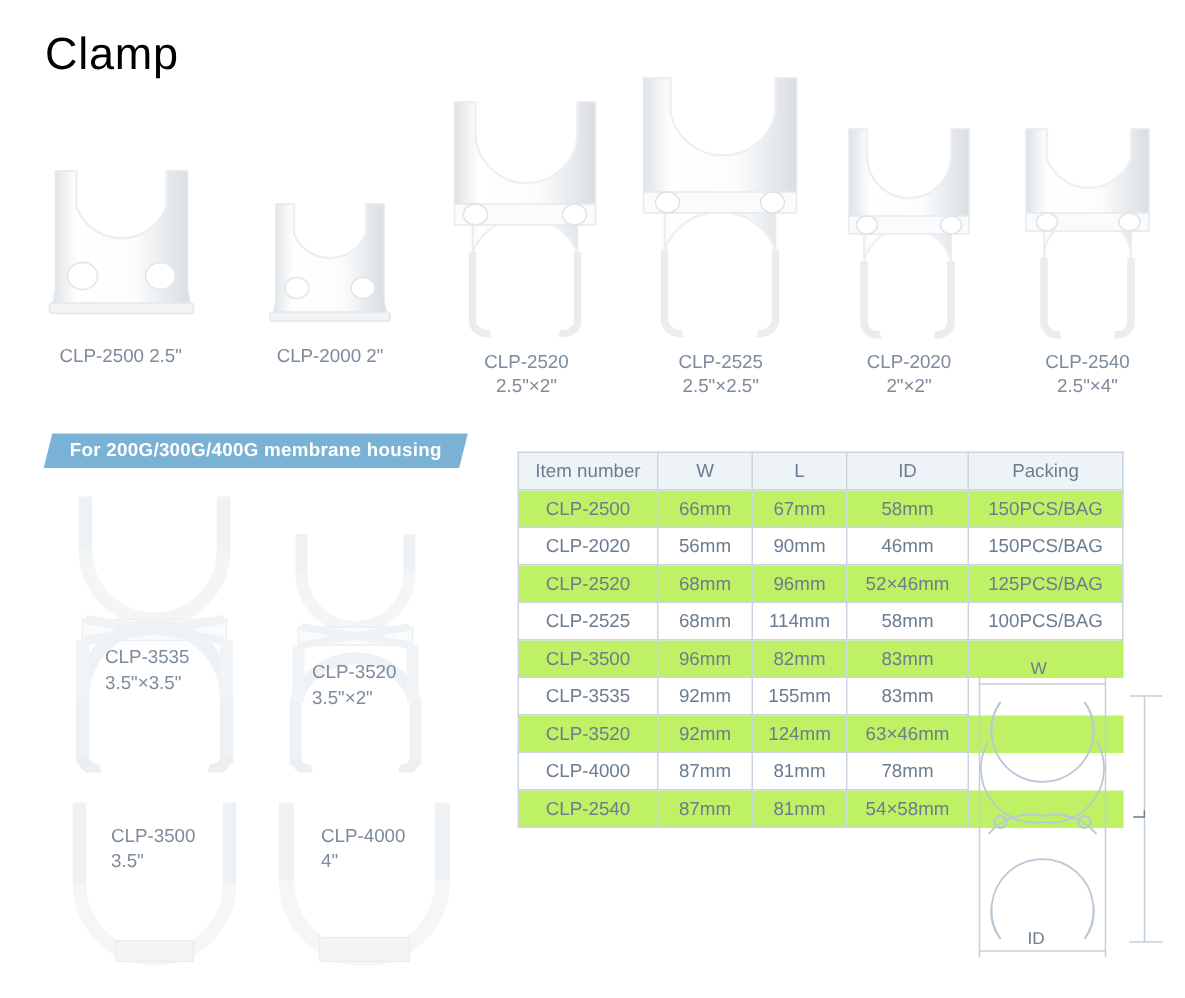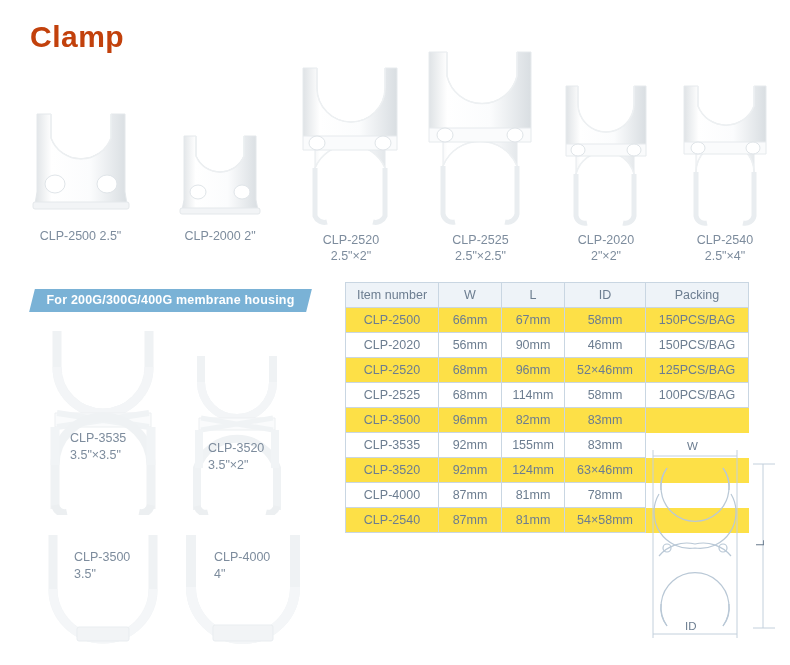--- a/index.html
+++ b/index.html
@@ -6,22 +6,22 @@
   body{
     width:790px;height:665px;
     background:#ffffff;
     font-family:"Liberation Sans","DejaVu Sans",sans-serif;
     color:#6b7a8c;
     position:relative;
     overflow:hidden;
   }
   #page-title{
     position:absolute;left:30px;top:20px;
-    font-size:30px;font-weight:700;letter-spacing:.5px;
-    color:#c2410c;
+    font-size:30px;font-weight:400;letter-spacing:.5px;
+    color:#000000;
   }
 
   
   .tile{position:absolute;text-align:center;}
   .tile .art{position:relative;margin:0 auto;}
   .tile .cap{
     font-size:12.5px;line-height:16px;color:#7d8c9d;white-space:pre-line;
   }
   .overlay-cap{
     position:absolute;font-size:12.5px;line-height:17px;color:#7d8c9d;
@@ -36,35 +36,35 @@
     transform:skewX(-14deg);
   }
   #banner span{
     display:block;transform:skewX(14deg);
     color:#ffffff;font-size:12.5px;font-weight:bold;
     line-height:23px;text-align:center;letter-spacing:.2px;
   }
 
   
   #spec-table{
-    position:absolute;left:345px;top:282px;
+    position:absolute;left:345px;top:301px;
     border-collapse:collapse;
     font-size:12.5px;
   }
   #spec-table th,#spec-table td{
     border:1px solid #c9d6e2;
     text-align:center;
     color:#6c7d90;
     font-weight:normal;
     height:24px;
     padding:0 4px;
     background:#ffffff;
   }
   #spec-table th{background:#eef3f8;}
-  #spec-table tr.alt td{background:#fde047;}
+  #spec-table tr.alt td{background:#bef264;}
   #spec-table td.c-item{width:84px;}
   #spec-table td.c-w,#spec-table td.c-l{width:54px;}
   #spec-table td.c-id{width:72px;}
   #spec-table td.c-pack{width:94px;}
   #spec-table td.blank{border:none;background:transparent;}
 
   
   #tech-drawing{position:absolute;left:645px;top:438px;}
   .dim-label{
     position:absolute;font-size:11.5px;color:#6c7d90;

